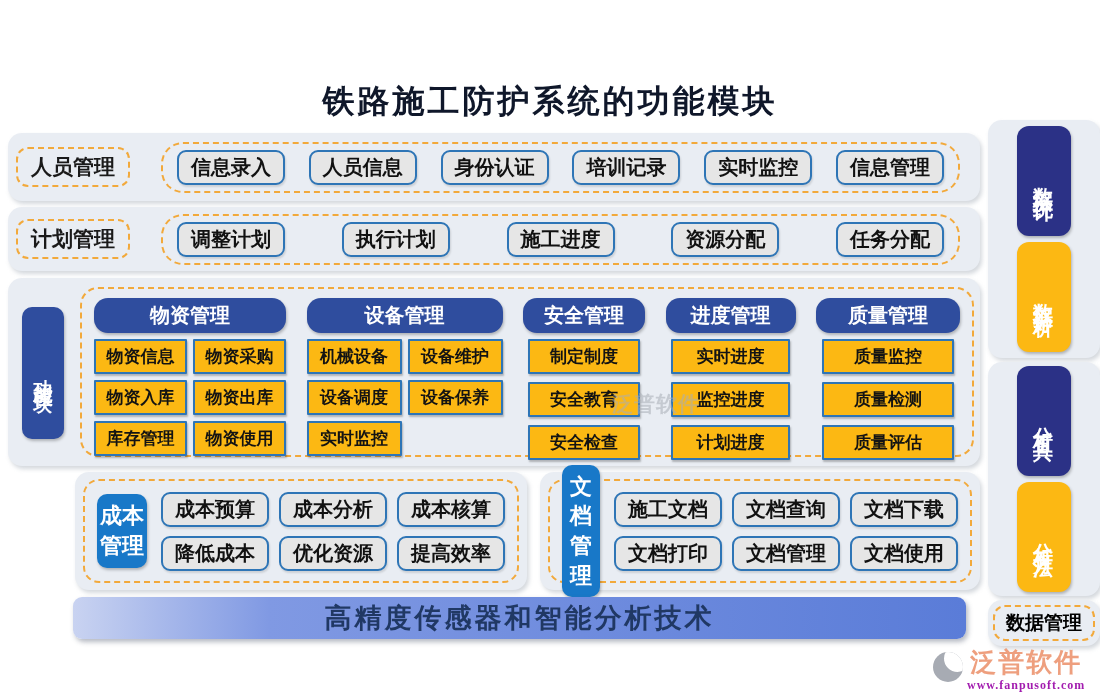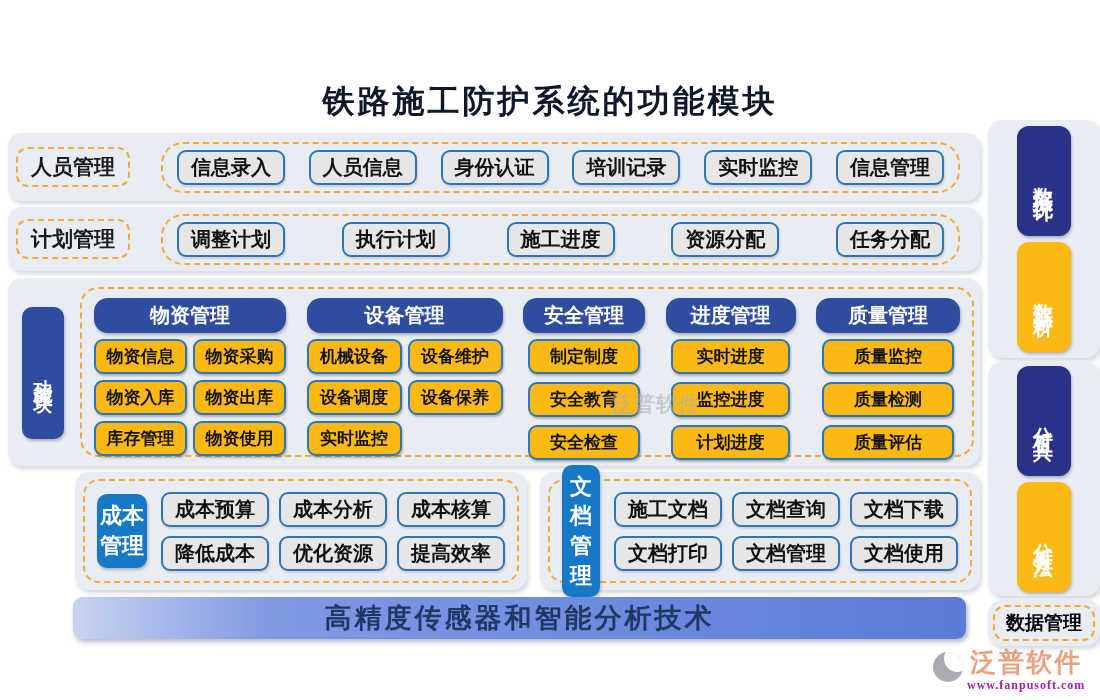--- a/index.html
+++ b/index.html
@@ -52,21 +52,21 @@
   .col-w1{width:192px;} .col-w2{width:196px;} .col-w3{width:122px;}
   .col-w4{width:130px;} .col-w5{width:144px;}
   .col-header{
     width:100%;background:#2f4d9e;color:#fff;border-radius:14px;
     font-size:20px;font-weight:bold;text-align:center;padding:4px 0;
     box-shadow:1px 2px 3px rgba(0,0,0,0.25);
   }
   .grid2{display:grid;grid-template-columns:1fr 1fr;gap:6px 6px;width:100%;}
   .grid1{display:grid;grid-template-columns:1fr;gap:8px;width:92%;}
   .yellow-btn{
-    background:#fcb813;border:2px solid #2e75b6;border-radius:9px;
+    background:#fcb813;border:2px solid #2e75b6;border-radius:1px;
     font-size:17px;font-weight:bold;color:#131313;text-align:center;
     padding:4px 1px;white-space:nowrap;box-shadow:1px 2px 2px rgba(0,0,0,0.25);
   }
   
   .group-inner{
     position:absolute;left:8px;top:7px;right:8px;bottom:7px;
     border:2px dashed #f2a93b;border-radius:16px;
     display:flex;align-items:center;gap:14px;padding:0 12px;
   }
   .group-label{

